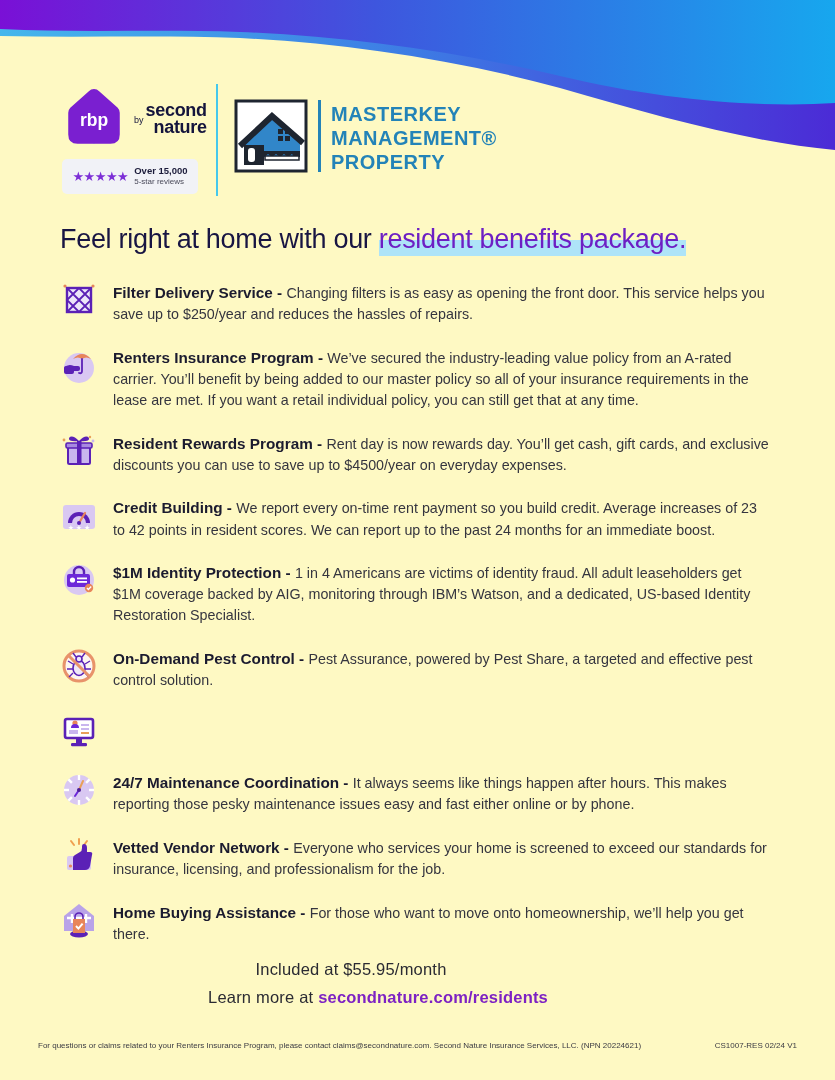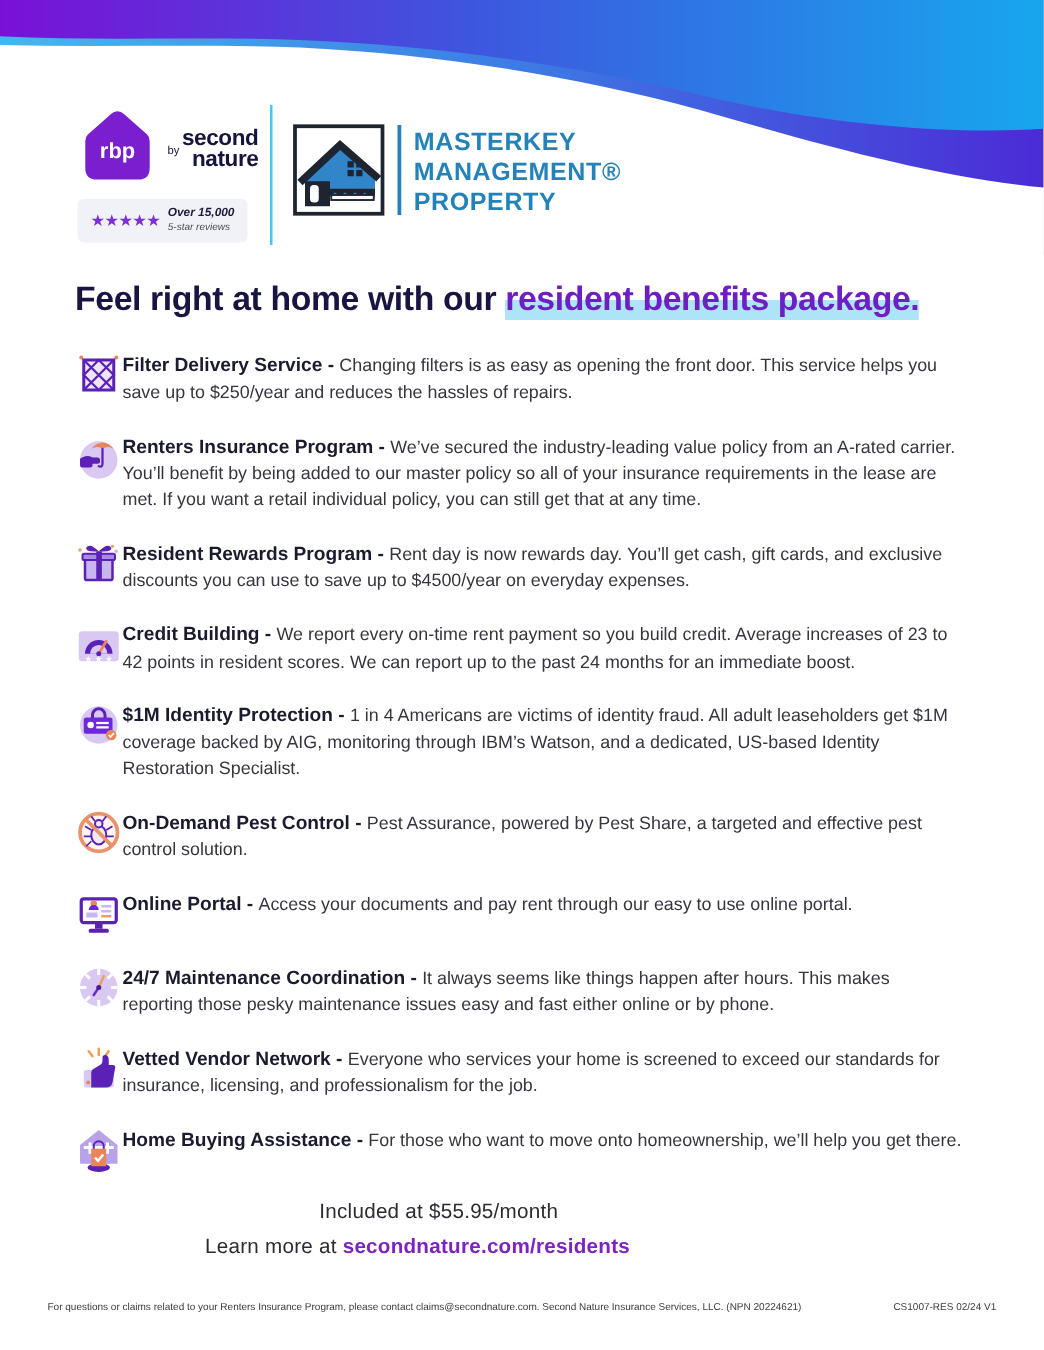--- a/index.html
+++ b/index.html
@@ -1,66 +1,66 @@
 <!DOCTYPE html>
 <html><head>
 <meta charset="utf-8">
 <style>
   html,body { margin:0; padding:0; }
   body { font-family:"Liberation Sans", sans-serif; background:#e9e9e9; }
   .page {
     position:relative; width:835px; height:1080px; margin:0 auto;
-    background:#ffffff; overflow:hidden;
+    background:#fef9c3; overflow:hidden;
   }
 
   
   .wave { position:absolute; top:0; left:0; width:835px; height:200px; }
 
   
   .rbp-mark { position:absolute; left:60px; top:86px; width:68px; height:68px; }
   .sn-brand { position:absolute; left:134px; top:102px; color:#14143c; }
   .sn-by { font-size:9px; font-weight:normal; vertical-align:10px; margin-right:2px; }
   .sn-words { display:inline-block; font-weight:bold; font-size:18px; line-height:0.92; letter-spacing:-0.3px; }
   .sn-words div:last-child { text-align:right; }
   .reviews-badge {
     position:absolute; left:62px; top:159px; width:136px; height:35px;
     background:#f1f2f7; border-radius:5px; display:flex; align-items:center;
     justify-content:center; gap:6px;
   }
   .stars { color:#7c2fd6; font-size:13px; letter-spacing:-0.5px; }
-  .reviews-text { line-height:1.15;font-style:italic; }
+  .reviews-text { line-height:1.15; }
   .reviews-line1 { font-size:9.5px; font-weight:bold; color:#1b1b3a; }
   .reviews-line2 { font-size:8px; color:#4a4a5a; }
   .teal-sep { position:absolute; left:216px; top:84px; width:2px; height:112px; background:#45c8ec; }
   .mk-logo { position:absolute; left:234px; top:99px; width:74px; height:74px; }
   .mk-sep { position:absolute; left:318px; top:100px; width:3px; height:72px; background:#2383b8; }
   .mk-name { position:absolute; left:331px; top:102px; color:#2383b8; font-weight:bold;
              font-size:20px; line-height:24px; letter-spacing:0.5px; }
 
   
   .headline { position:absolute; left:60px; top:224px; width:740px;
-              font-size:27px; font-weight:bold; color:#181543; letter-spacing:-0.3px; }
+              font-size:27px; font-weight:normal; color:#181543; letter-spacing:-0.3px; }
   .headline .hl {
     color:#6d1fc4;
     background:linear-gradient(#aee4f8,#aee4f8) left bottom/100% 50% no-repeat;
     padding-bottom:2px;
   }
 
   
   .benefits { position:absolute; left:60px; top:281px; width:712px; }
-  .benefit { display:flex; margin-bottom:21px; min-height:38px; }
+  .benefit { display:flex; gap:15px; margin-bottom:21px; min-height:38px; }
   .benefit .icon { flex:0 0 38px; width:38px; height:38px; }
   .benefit .text { font-size:14.3px; line-height:1.45; color:#35353f; padding-top:1px; }
   .benefit .title, .benefit .sep { font-weight:bold; font-size:15.3px; color:#1b1b2f; }
 
   
   .price-line { position:absolute; left:0; top:960px; width:702px; text-align:center;
                 font-size:16.5px; color:#2b2b33; letter-spacing:0.2px; }
   .learn-line { position:absolute; left:0; top:988px; width:668px; text-align:center;
-                font-size:16.5px; color:#2b2b33; letter-spacing:0.2px; }
+                font-size:16.5px; color:#2b2b33; letter-spacing:0.2px;padding-left:44px; }
   .learn-link { color:#7d22c3; font-weight:bold; text-decoration:none; }
 
   .fine-print { position:absolute; left:38px; right:38px; top:1041px;
                 display:flex; justify-content:space-between; align-items:flex-start;
                 font-size:8px; color:#3a3a42; }
 </style>
 </head>
 <body>
 
 <div class="page">
@@ -204,21 +204,20 @@
         <rect x="5" y="7" width="28" height="19" rx="2" fill="#ffffff" stroke="#5b21b6" stroke-width="2.6"></rect>
         <circle cx="15" cy="11" r="2.6" fill="#e8855a"></circle>
         <path d="M11,16 a4,4 0 0 1 8,0 Z" fill="#6d28d9"></path>
         <rect x="9" y="18" width="9" height="4" fill="#c9b6ee"></rect>
         <rect x="21" y="12" width="8" height="2" fill="#c9b6ee"></rect>
         <rect x="21" y="16" width="8" height="2" fill="#c9b6ee"></rect>
         <rect x="21" y="20" width="8" height="2" fill="#e8a05a"></rect>
         <rect x="16" y="26" width="6" height="5" fill="#5b21b6"></rect>
         <rect x="11" y="31" width="16" height="3.2" rx="1.2" fill="#5b21b6"></rect>
       </svg>
-      <div class="text"><span class="title">Online Portal</span><span class="sep"> - </span><span>Access your documents and pay rent through our easy to use online portal.</span></div>
     </div>
 
     <div class="benefit">
       <svg class="icon" viewBox="0 0 38 38">
         <circle cx="19" cy="19" r="15" fill="#d9c8f2"></circle>
         <g stroke="#ffffff" stroke-width="2.4">
           <line x1="19" y1="4" x2="19" y2="9"></line>
             <line x1="19" y1="29" x2="19" y2="34"></line>
           <line x1="4" y1="19" x2="9" y2="19"></line>
             <line x1="29" y1="19" x2="34" y2="19"></line>

